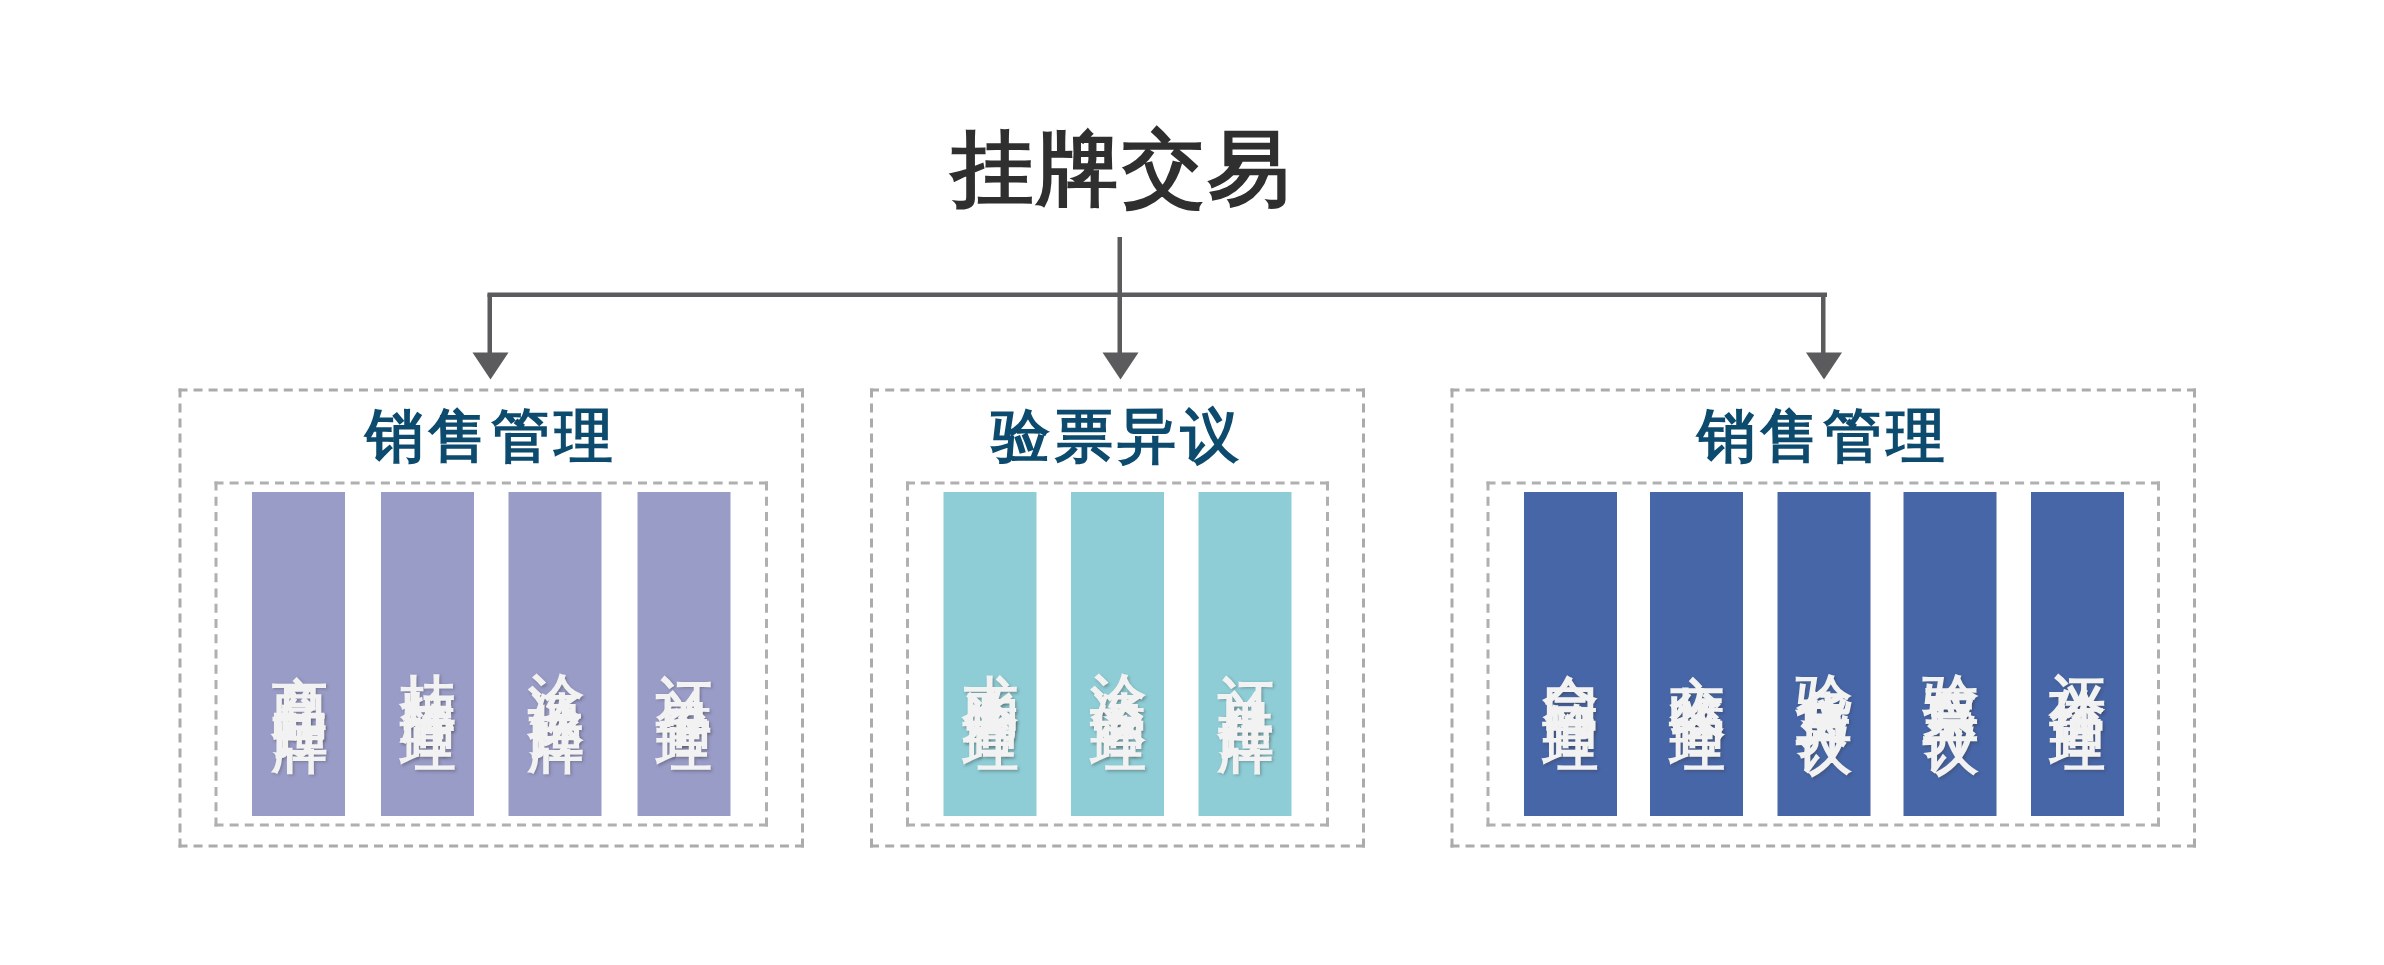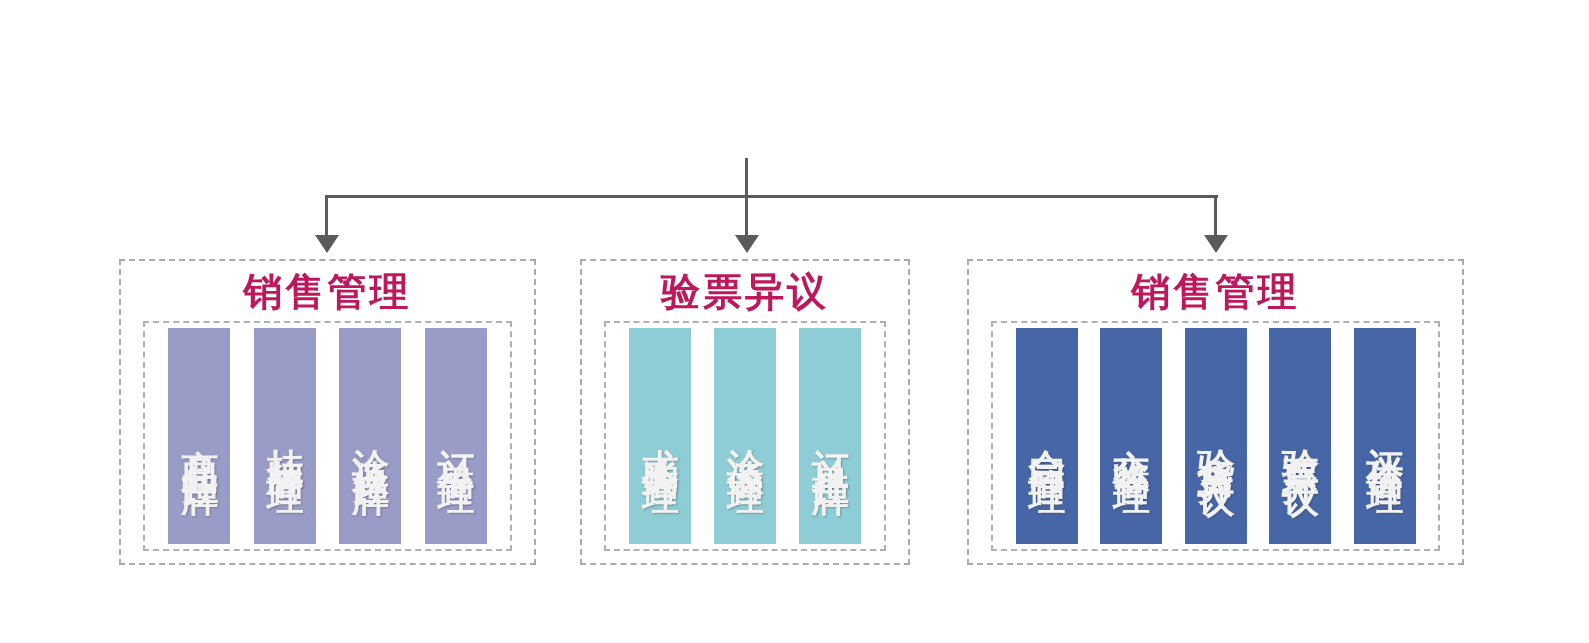--- a/index.html
+++ b/index.html
@@ -62,21 +62,21 @@
   }
   .group-1 { left: 119px;  width: 417px; }
   .group-2 { left: 580px;  width: 330px; }
   .group-3 { left: 967px;  width: 497px; }
   .group-header {
     height: 60px;
     line-height: 62px;
     text-align: center;
     font-size: 39px;
     font-weight: bold;
-    color: #be185d;
+    color: #0c4a6e;
     letter-spacing: 3px;
     flex: 0 0 auto;
   }
   .group-inner {
     flex: 1 1 auto;
     margin: 0 22px 12px 22px;
     border: 2px dashed #b0b0b0;
     box-sizing: border-box;
     display: flex;
     flex-direction: row;
@@ -100,20 +100,21 @@
     text-shadow: 1px 1px 2px rgba(60,60,60,0.35);
     line-height: 62px;
     margin-top: 6px;
   }
 </style>
 </head>
 <body>
 
 <div class="canvas">
 
+  <div class="diagram-title">挂牌交易</div>
 
   <div class="line stem-top"></div>
   <div class="line h-line"></div>
   <div class="line drop drop-left"></div>
   <div class="line drop drop-mid"></div>
   <div class="line drop drop-right"></div>
   <div class="arrowhead arrow-left"></div>
   <div class="arrowhead arrow-mid"></div>
   <div class="arrowhead arrow-right"></div>
 

